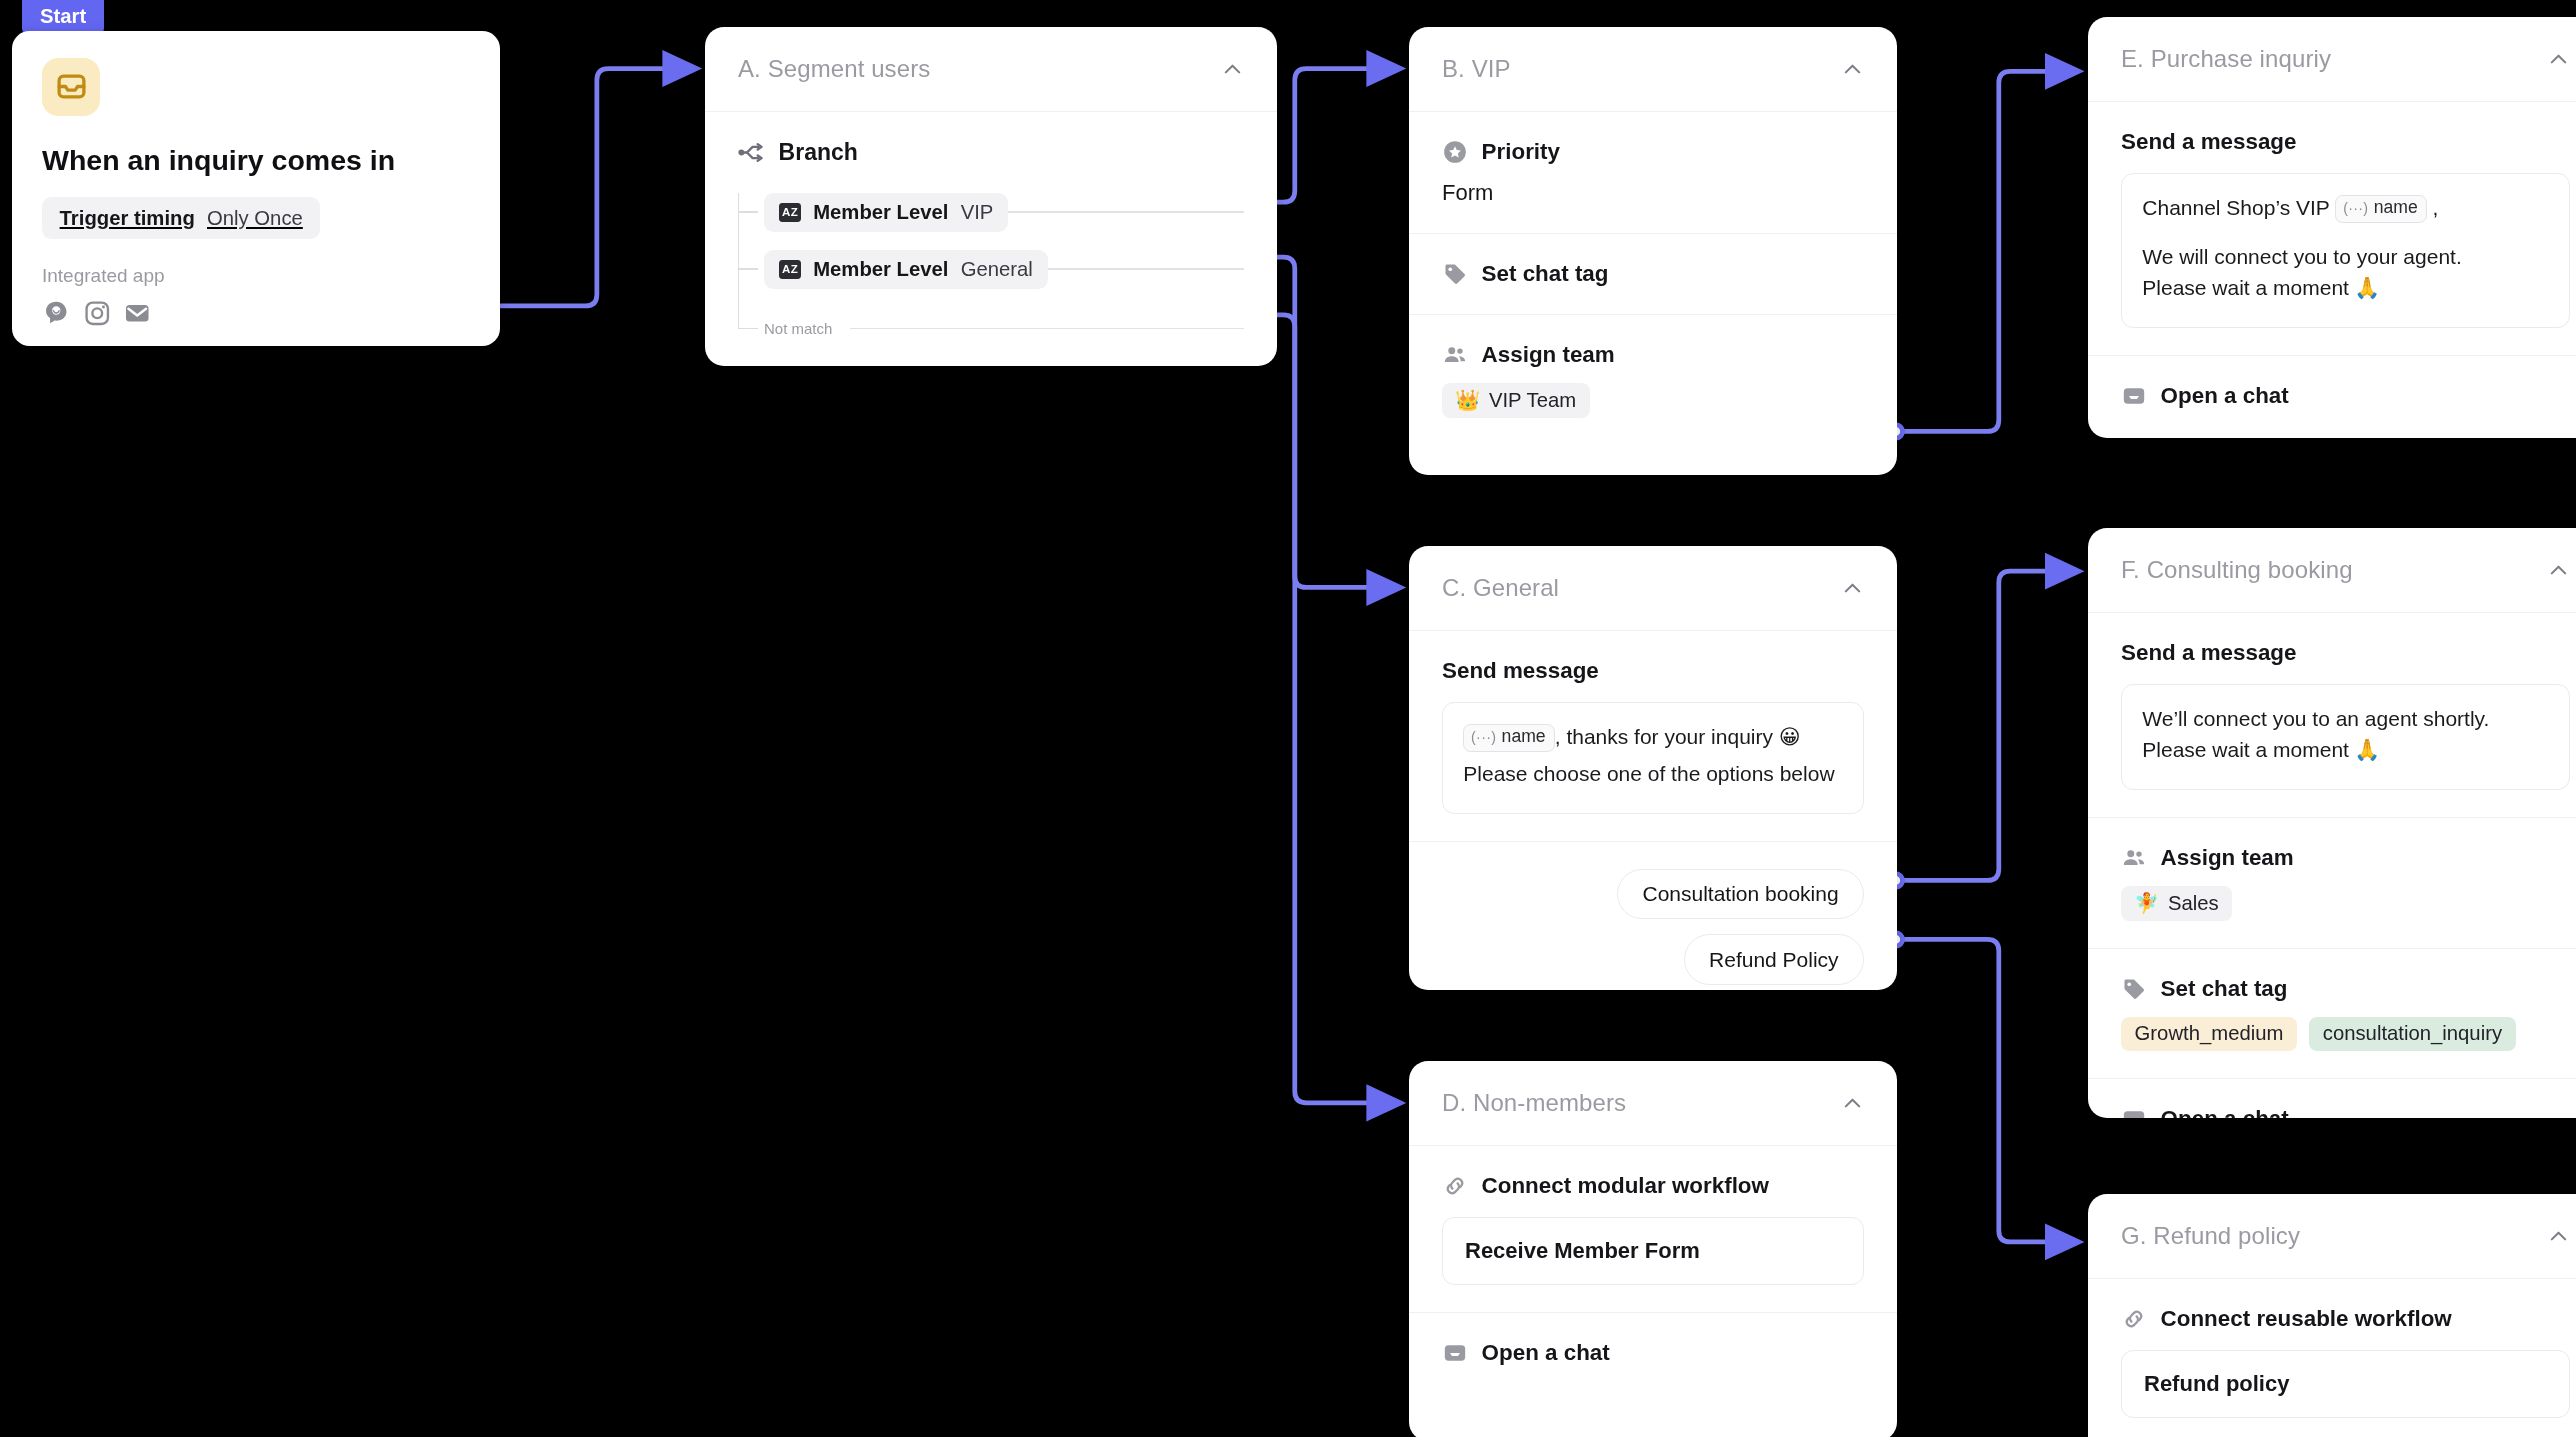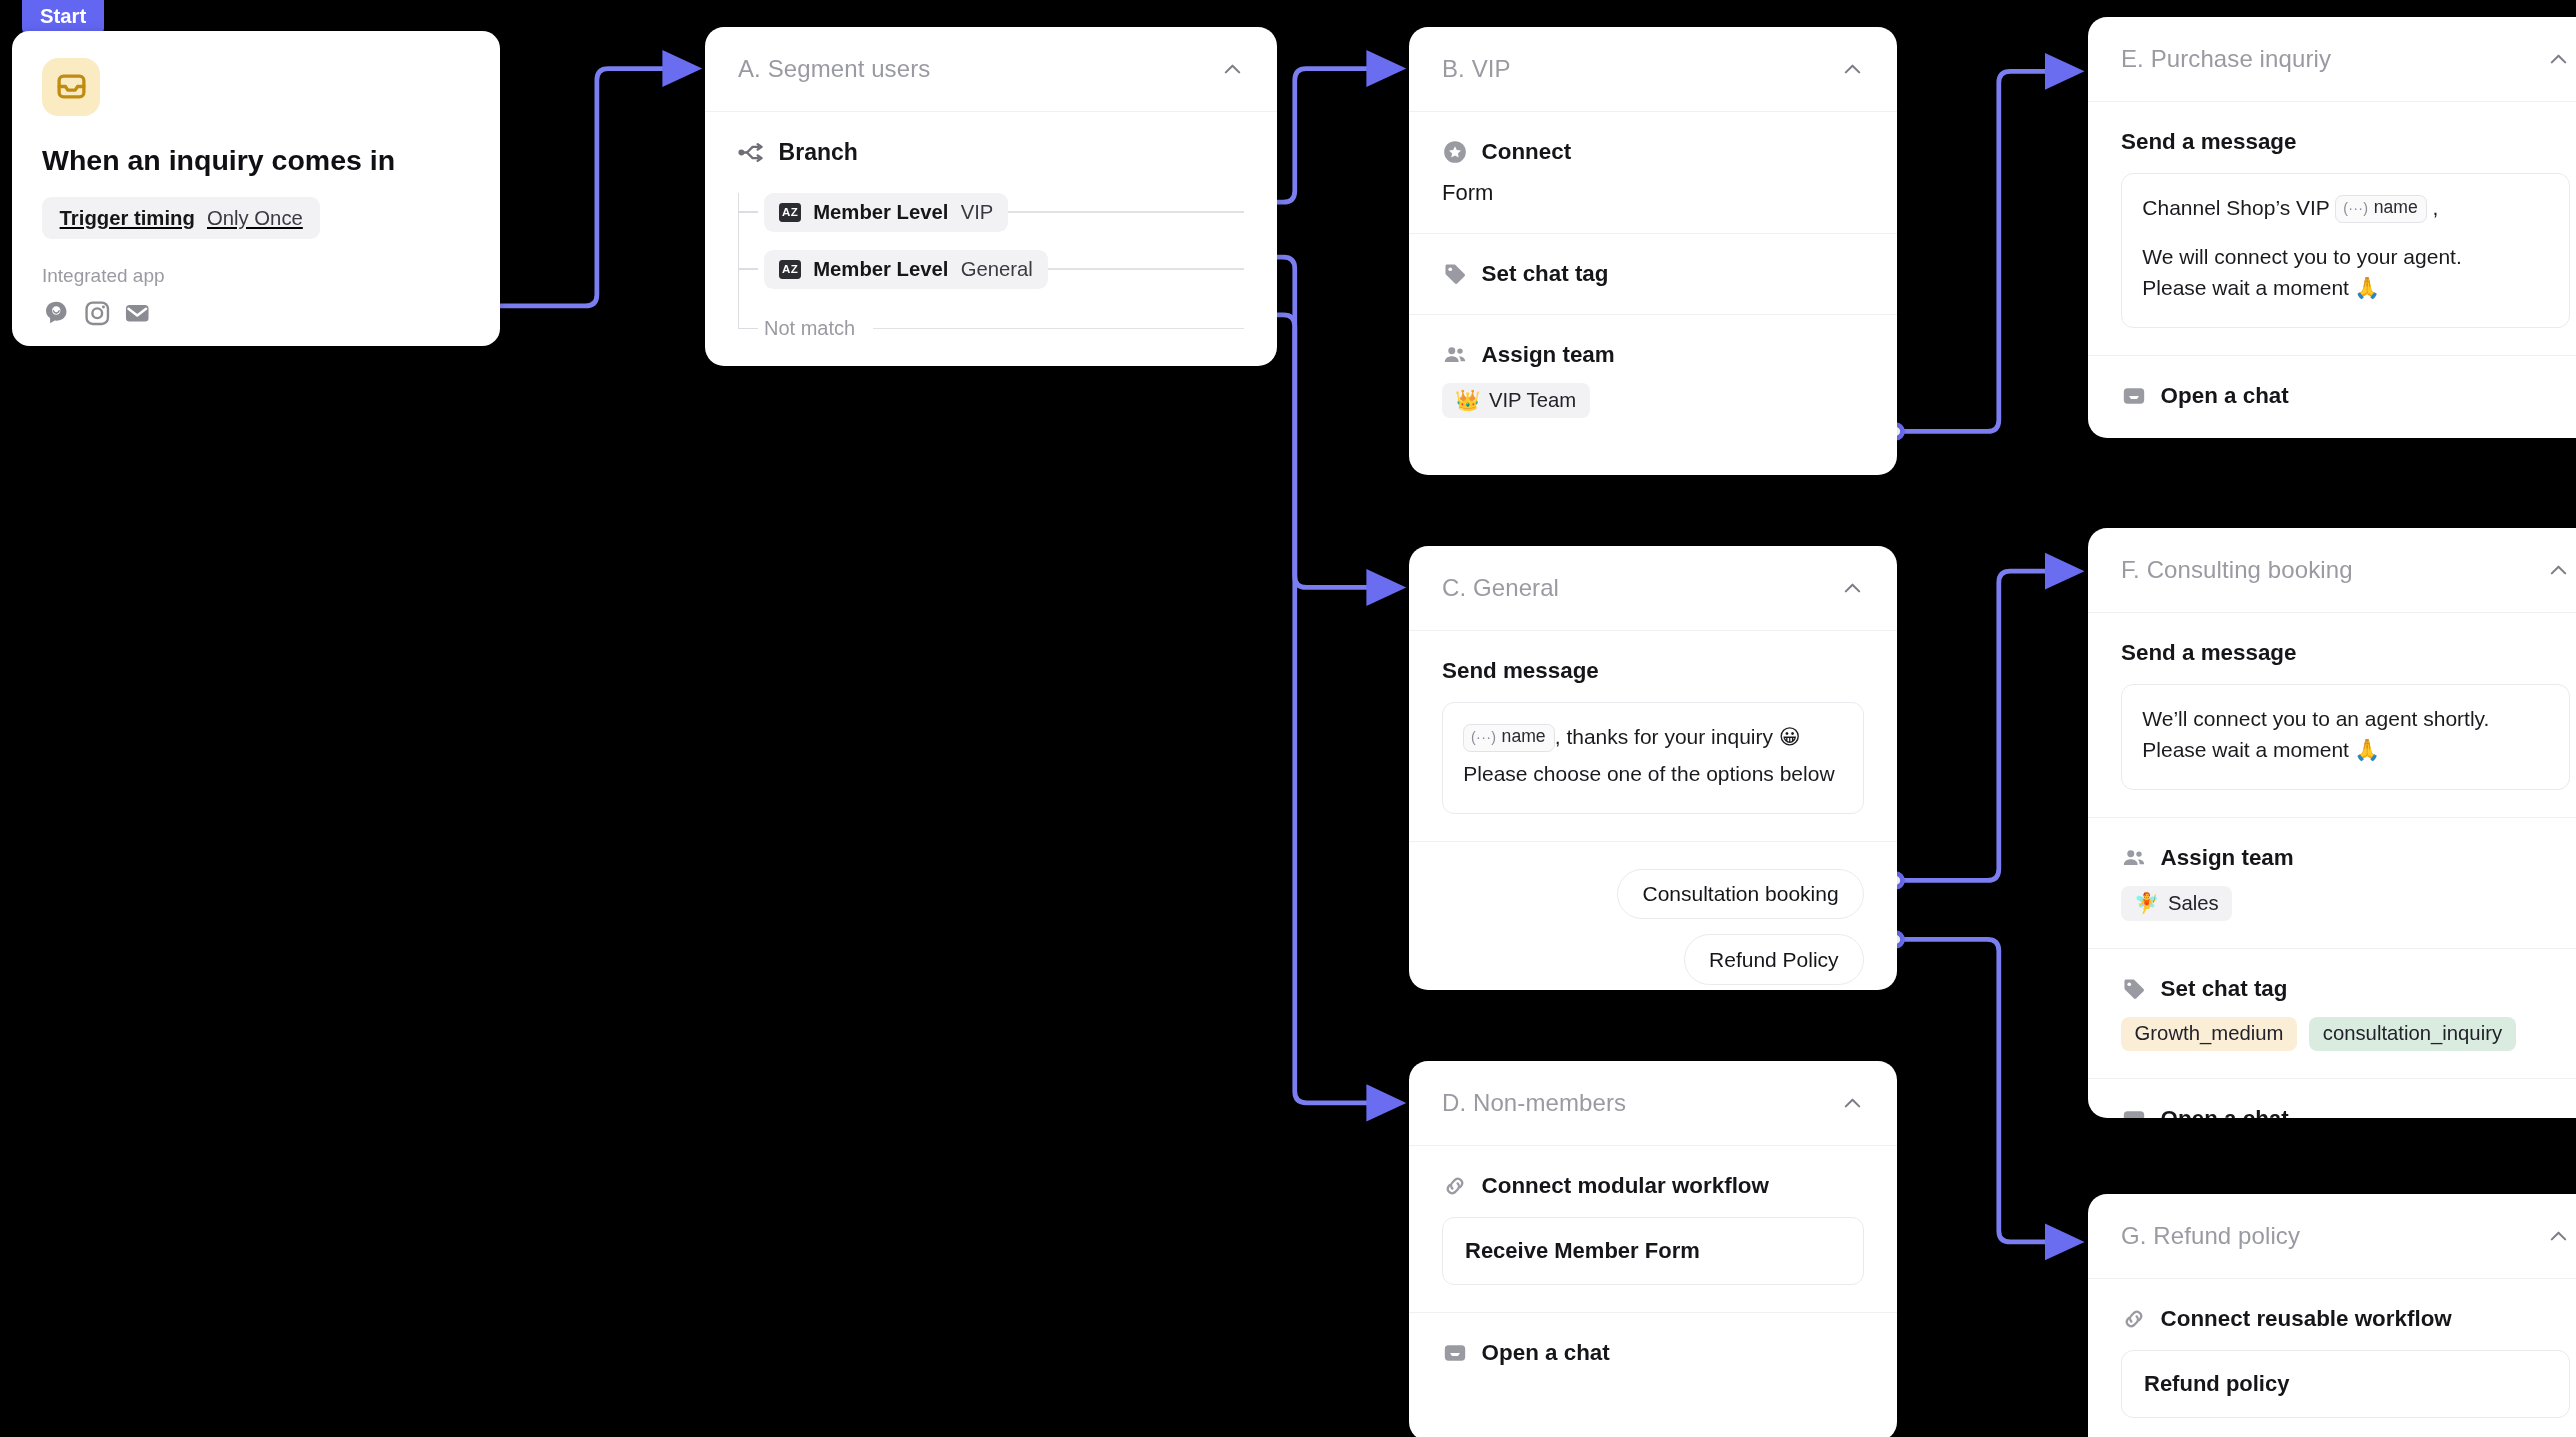--- a/index.html
+++ b/index.html
@@ -137,21 +137,21 @@
     background: #f2f2f4; border-radius: 9.5px; padding: 8.1px 15px;
     white-space: nowrap;
   }
   .cond .az {
     width: 22px; height: 19px; border-radius: 3.4px; background: #2c2c33;
     color:#fff; font-size:11.5px; font-weight:700; display:flex;
     align-items:center; justify-content:center; letter-spacing:0.3px;
   }
   .cond .k { font-size: 20.3px; font-weight: 700; color: #16161a; }
   .cond .v { font-size: 20.3px; color: #3a3a42; }
-  .nomatch { font-size: 20px; color: #9a9aa2; }
+  .nomatch { font-size: 15px; color: #9a9aa2; }
   .branch-line { flex: 1; height: 1.4px; background: #e1e1e6; margin-left: 0; }
 
   
   #node-b { left: 1409px; top: 27px;  width: 488px; height: 448px; }
   #node-c { left: 1409px; top: 546px; width: 488px; height: 444px; }
   #node-d { left: 1409px; top: 1061px;width: 488px; height: 380px; }
   #node-e { left: 2088px; top: 17px;  width: 515px; height: 421px; }
   #node-f { left: 2088px; top: 528px; width: 515px; height: 590px; }
   #node-g { left: 2088px; top: 1194px;width: 515px; height: 326px; }
 </style>
@@ -298,21 +298,21 @@
       </span>
     </div>
     <div class="sect">
       <div class="sect-head">
         <span class="ico">
           <svg viewBox="0 0 24 24">
               <circle cx="12" cy="12" r="10" fill="#9a9aa2"></circle>
               <path d="M12 6.6l1.7 3.5 3.8.5-2.8 2.7.7 3.8L12 15.3l-3.4 1.8.7-3.8-2.8-2.7 3.8-.5z" fill="#fff"></path>
             </svg>
         </span>
-        <span>Connect</span>
+        <span>Priority</span>
       </div>
       <div class="sect-val">Form</div>
     </div>
     <div class="sect">
       <div class="sect-head">
         <span class="ico">
           <svg viewBox="0 0 24 24">
               <path d="M3.2 11.4V4.6c0-.8.6-1.4 1.4-1.4h6.8c.4 0 .7.15 1 .4l8.4 8.4c.55.55.55 1.45 0 2l-6.8 6.8c-.55.55-1.45.55-2 0l-8.4-8.4a1.4 1.4 0 01-.4-1z" fill="#9a9aa2"></path>
               <circle cx="7.6" cy="7.6" r="1.7" fill="#fff"></circle>
             </svg>

